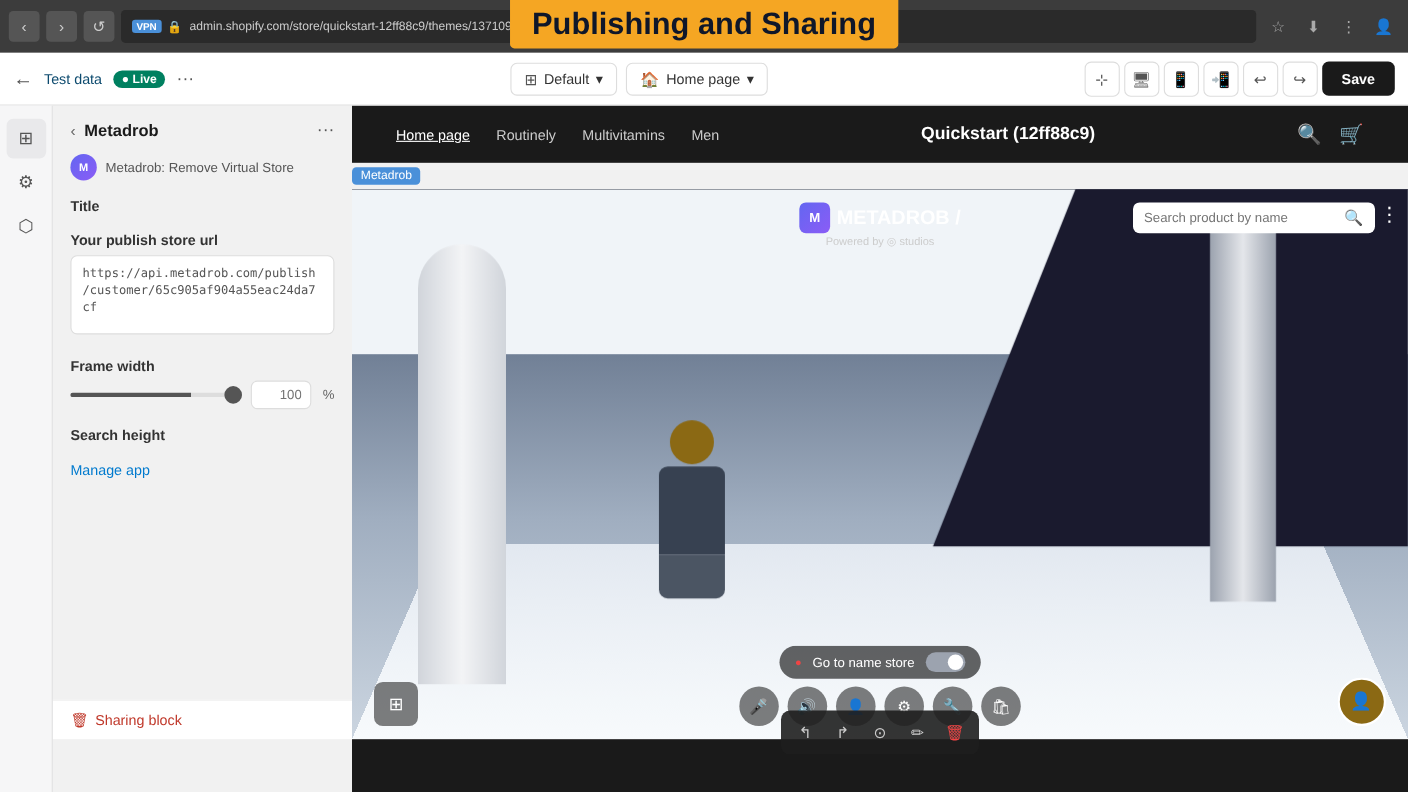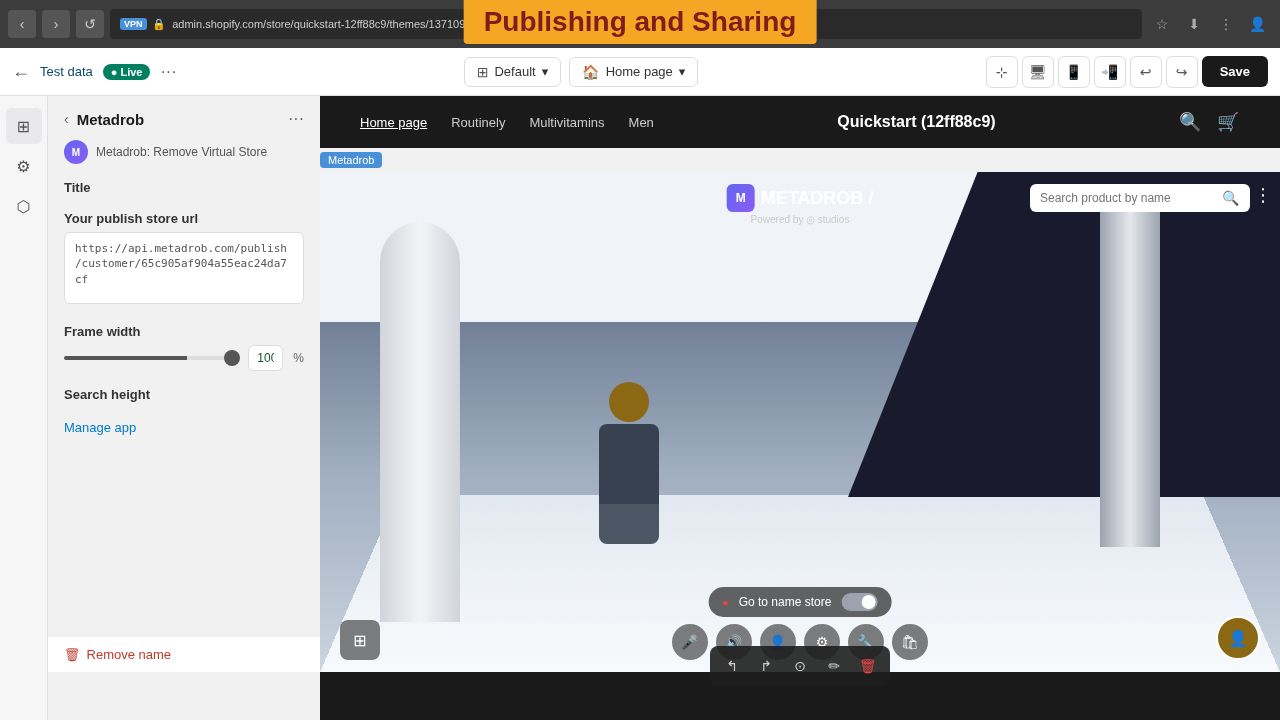--- a/index.html
+++ b/index.html
@@ -56,21 +56,21 @@
       border: none;
       color: #aaa;
       cursor: pointer;
       font-size: 14px;
       display: flex; align-items: center; justify-content: center;
     }
 
     
     .publishing-banner {
       background: #f5a623;
-      color: #7f1d1d;
+      color: #0f172a;
       font-size: 28px;
       font-weight: 700;
       padding: 6px 20px;
       position: absolute;
       top: 0;
       left: 50%;
       transform: translateX(-50%);
       z-index: 100;
       border-radius: 0 0 4px 4px;
     }
@@ -283,27 +283,27 @@
       -webkit-appearance: none;
       width: 16px; height: 16px;
       border-radius: 50%;
       background: #555;
       cursor: pointer;
     }
     .range-slider.short {
       background: linear-gradient(to right, #555 35%, #ddd 35%);
     }
     .value-input {
-      width: 35px;
+      width: 55px;
       padding: 5px 8px;
       border: 1px solid #ddd;
       border-radius: 6px;
       font-size: 12px;
       text-align: right;
-      color: #14532d;
+      color: #737373;
     }
     .unit-label {
       font-size: 12px;
       color: #666;
       margin-left: 2px;
     }
     .manage-link {
       color: #007ace;
       font-size: 13px;
       text-decoration: none;
@@ -819,15 +819,15 @@
         <button class="bottom-tool-btn">✏</button>
         <button class="bottom-tool-btn danger">🗑</button>
       </div>
     </div>
   </div>
 </div>
 
 <div style="position:absolute; bottom: 48px; left: 48px; background: white; padding: 10px 16px; border-top: 1px solid #eee; width: 272px;">
   <button class="remove-block-btn">
     <span>🗑</span>
-    <span>Remove name</span>
+    <span>Sharing block</span>
   </button>
 </div>
 
 </body></html>

